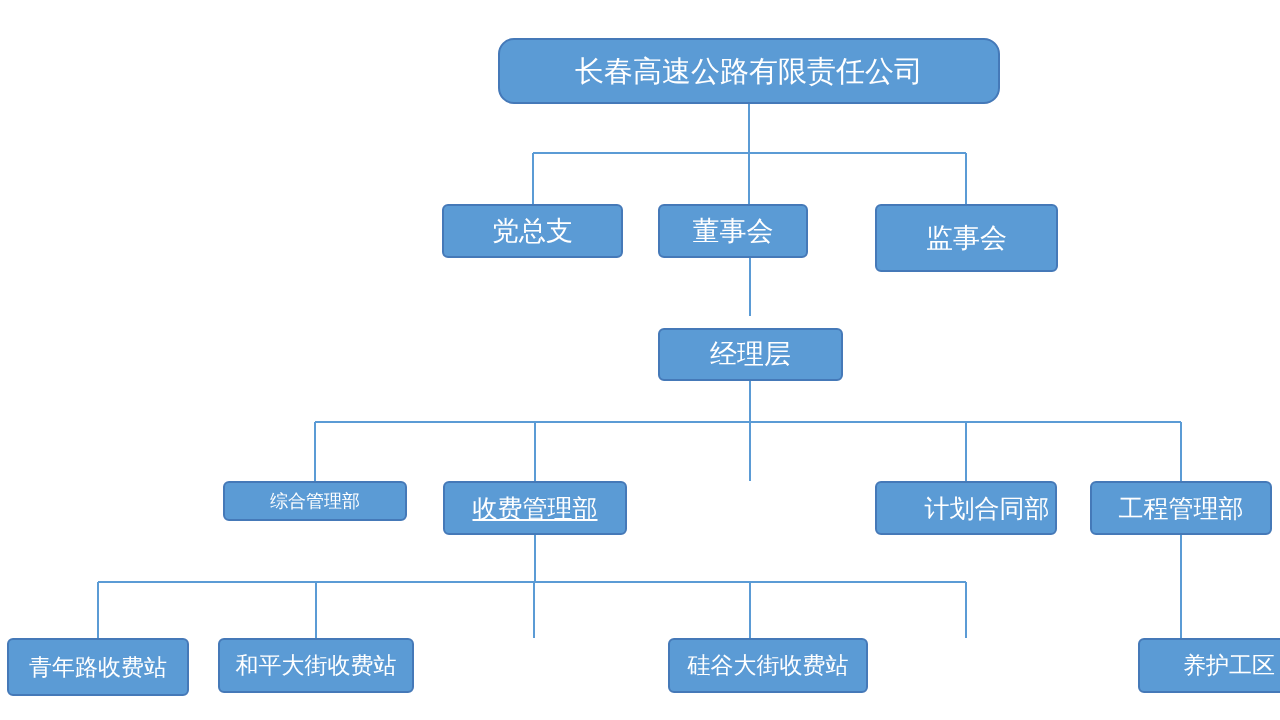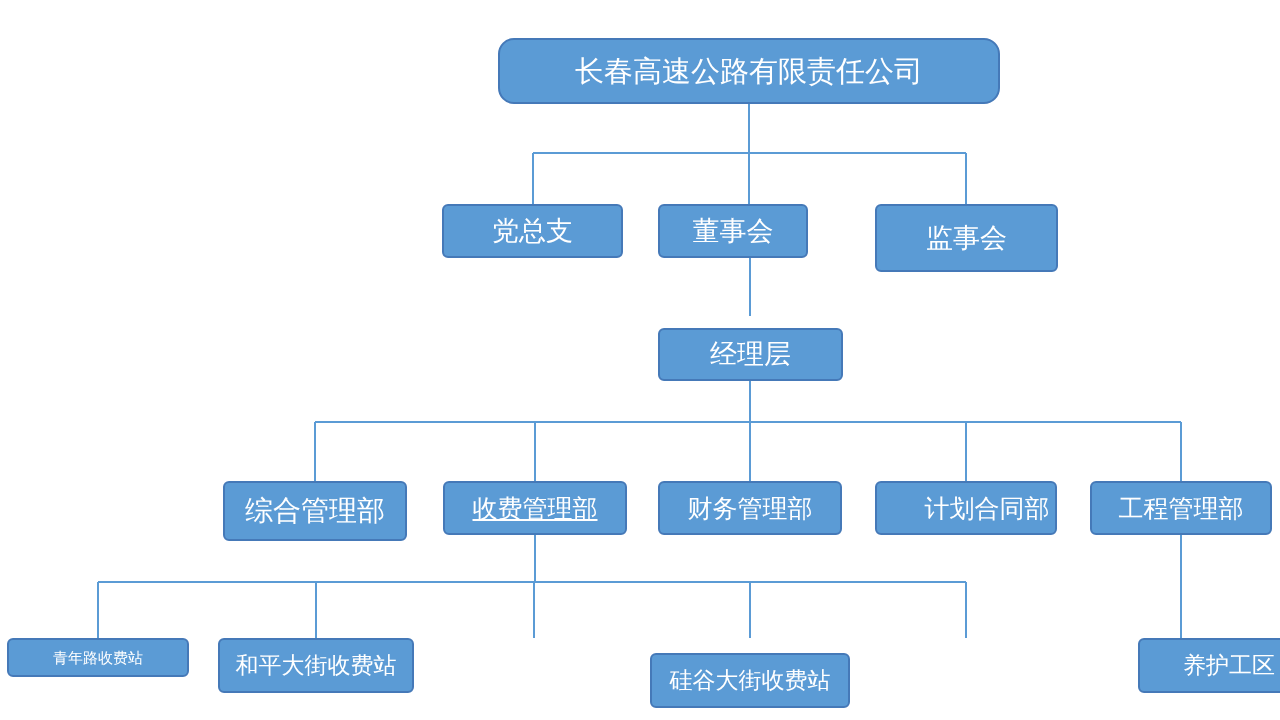--- a/index.html
+++ b/index.html
@@ -48,30 +48,30 @@
 
   
   .n-root { left: 498px; top: 38px;  width: 502px; height: 66px; font-size: 29px; border-radius: 16px; }
   
   .n-dzz  { left: 442px; top: 204px; width: 181px; height: 54px; font-size: 27px; }
   .n-dsh  { left: 658px; top: 204px; width: 150px; height: 54px; font-size: 27px; }
   .n-jsh  { left: 875px; top: 204px; width: 183px; height: 68px; font-size: 27px; }
   
   .n-jlc  { left: 658px; top: 316px; width: 185px; height: 53px; font-size: 27px; margin-top: 12px; }
   
-  .n-zhgl { left: 223px;  top: 481px; width: 184px; height: 60px; font-size: 28px; }
+  .n-zhgl { left: 223px;  top: 481px; width: 184px; height: 40px; font-size: 18px; }
   .n-sfgl { left: 443px;  top: 481px; width: 184px; height: 54px; font-size: 25px; text-decoration: underline; }
   .n-cwgl { left: 658px;  top: 481px; width: 184px; height: 54px; font-size: 25px; }
   .n-jhht { left: 875px;  top: 481px; width: 182px; height: 54px; font-size: 25px; padding-left: 42px; }
   .n-gcgl { left: 1090px; top: 481px; width: 182px; height: 54px; font-size: 25px; }
   
-  .n-qnl  { left: 7px;    top: 638px; width: 182px; height: 39px; font-size: 15px; }
+  .n-qnl  { left: 7px;    top: 638px; width: 182px; height: 58px; font-size: 23px; }
   .n-hpdj { left: 218px;  top: 638px; width: 196px; height: 55px; font-size: 23px; }
   .n-qcc  { left: 443px;  top: 638px; width: 182px; height: 55px; font-size: 23px; }
-  .n-ggdj { left: 650px;  top: 638px; width: 200px; height: 55px; font-size: 23px; margin-top: 15px; }
+  .n-ggdj { left: 668px;  top: 638px; width: 200px; height: 55px; font-size: 23px; }
   .n-jhzx { left: 875px;  top: 638px; width: 182px; height: 55px; font-size: 23px; }
   .n-yhgq { left: 1090px; top: 638px; width: 182px; height: 55px; font-size: 23px; margin-left: 48px; }
 </style>
 </head>
 <body>
 
 <div class="canvas">
 
   <svg class="connectors" viewBox="0 0 1280 720" xmlns="http://www.w3.org/2000/svg">
 
@@ -89,21 +89,20 @@
   <div class="node n-root">长春高速公路有限责任公司</div>
 
   <div class="node n-dzz">党总支</div>
   <div class="node n-dsh">董事会</div>
   <div class="node n-jsh">监事会</div>
 
   <div class="node n-jlc">经理层</div>
 
   <div class="node n-zhgl">综合管理部</div>
   <div class="node n-sfgl">收费管理部</div>
-  <div class="node n-cwgl">财务管理部</div>
   <div class="node n-jhht">计划合同部</div>
   <div class="node n-gcgl">工程管理部</div>
 
   <div class="node n-qnl">青年路收费站</div>
   <div class="node n-hpdj">和平大街收费站</div>
   <div class="node n-ggdj">硅谷大街收费站</div>
   <div class="node n-yhgq">养护工区</div>
 
 </div>
 

